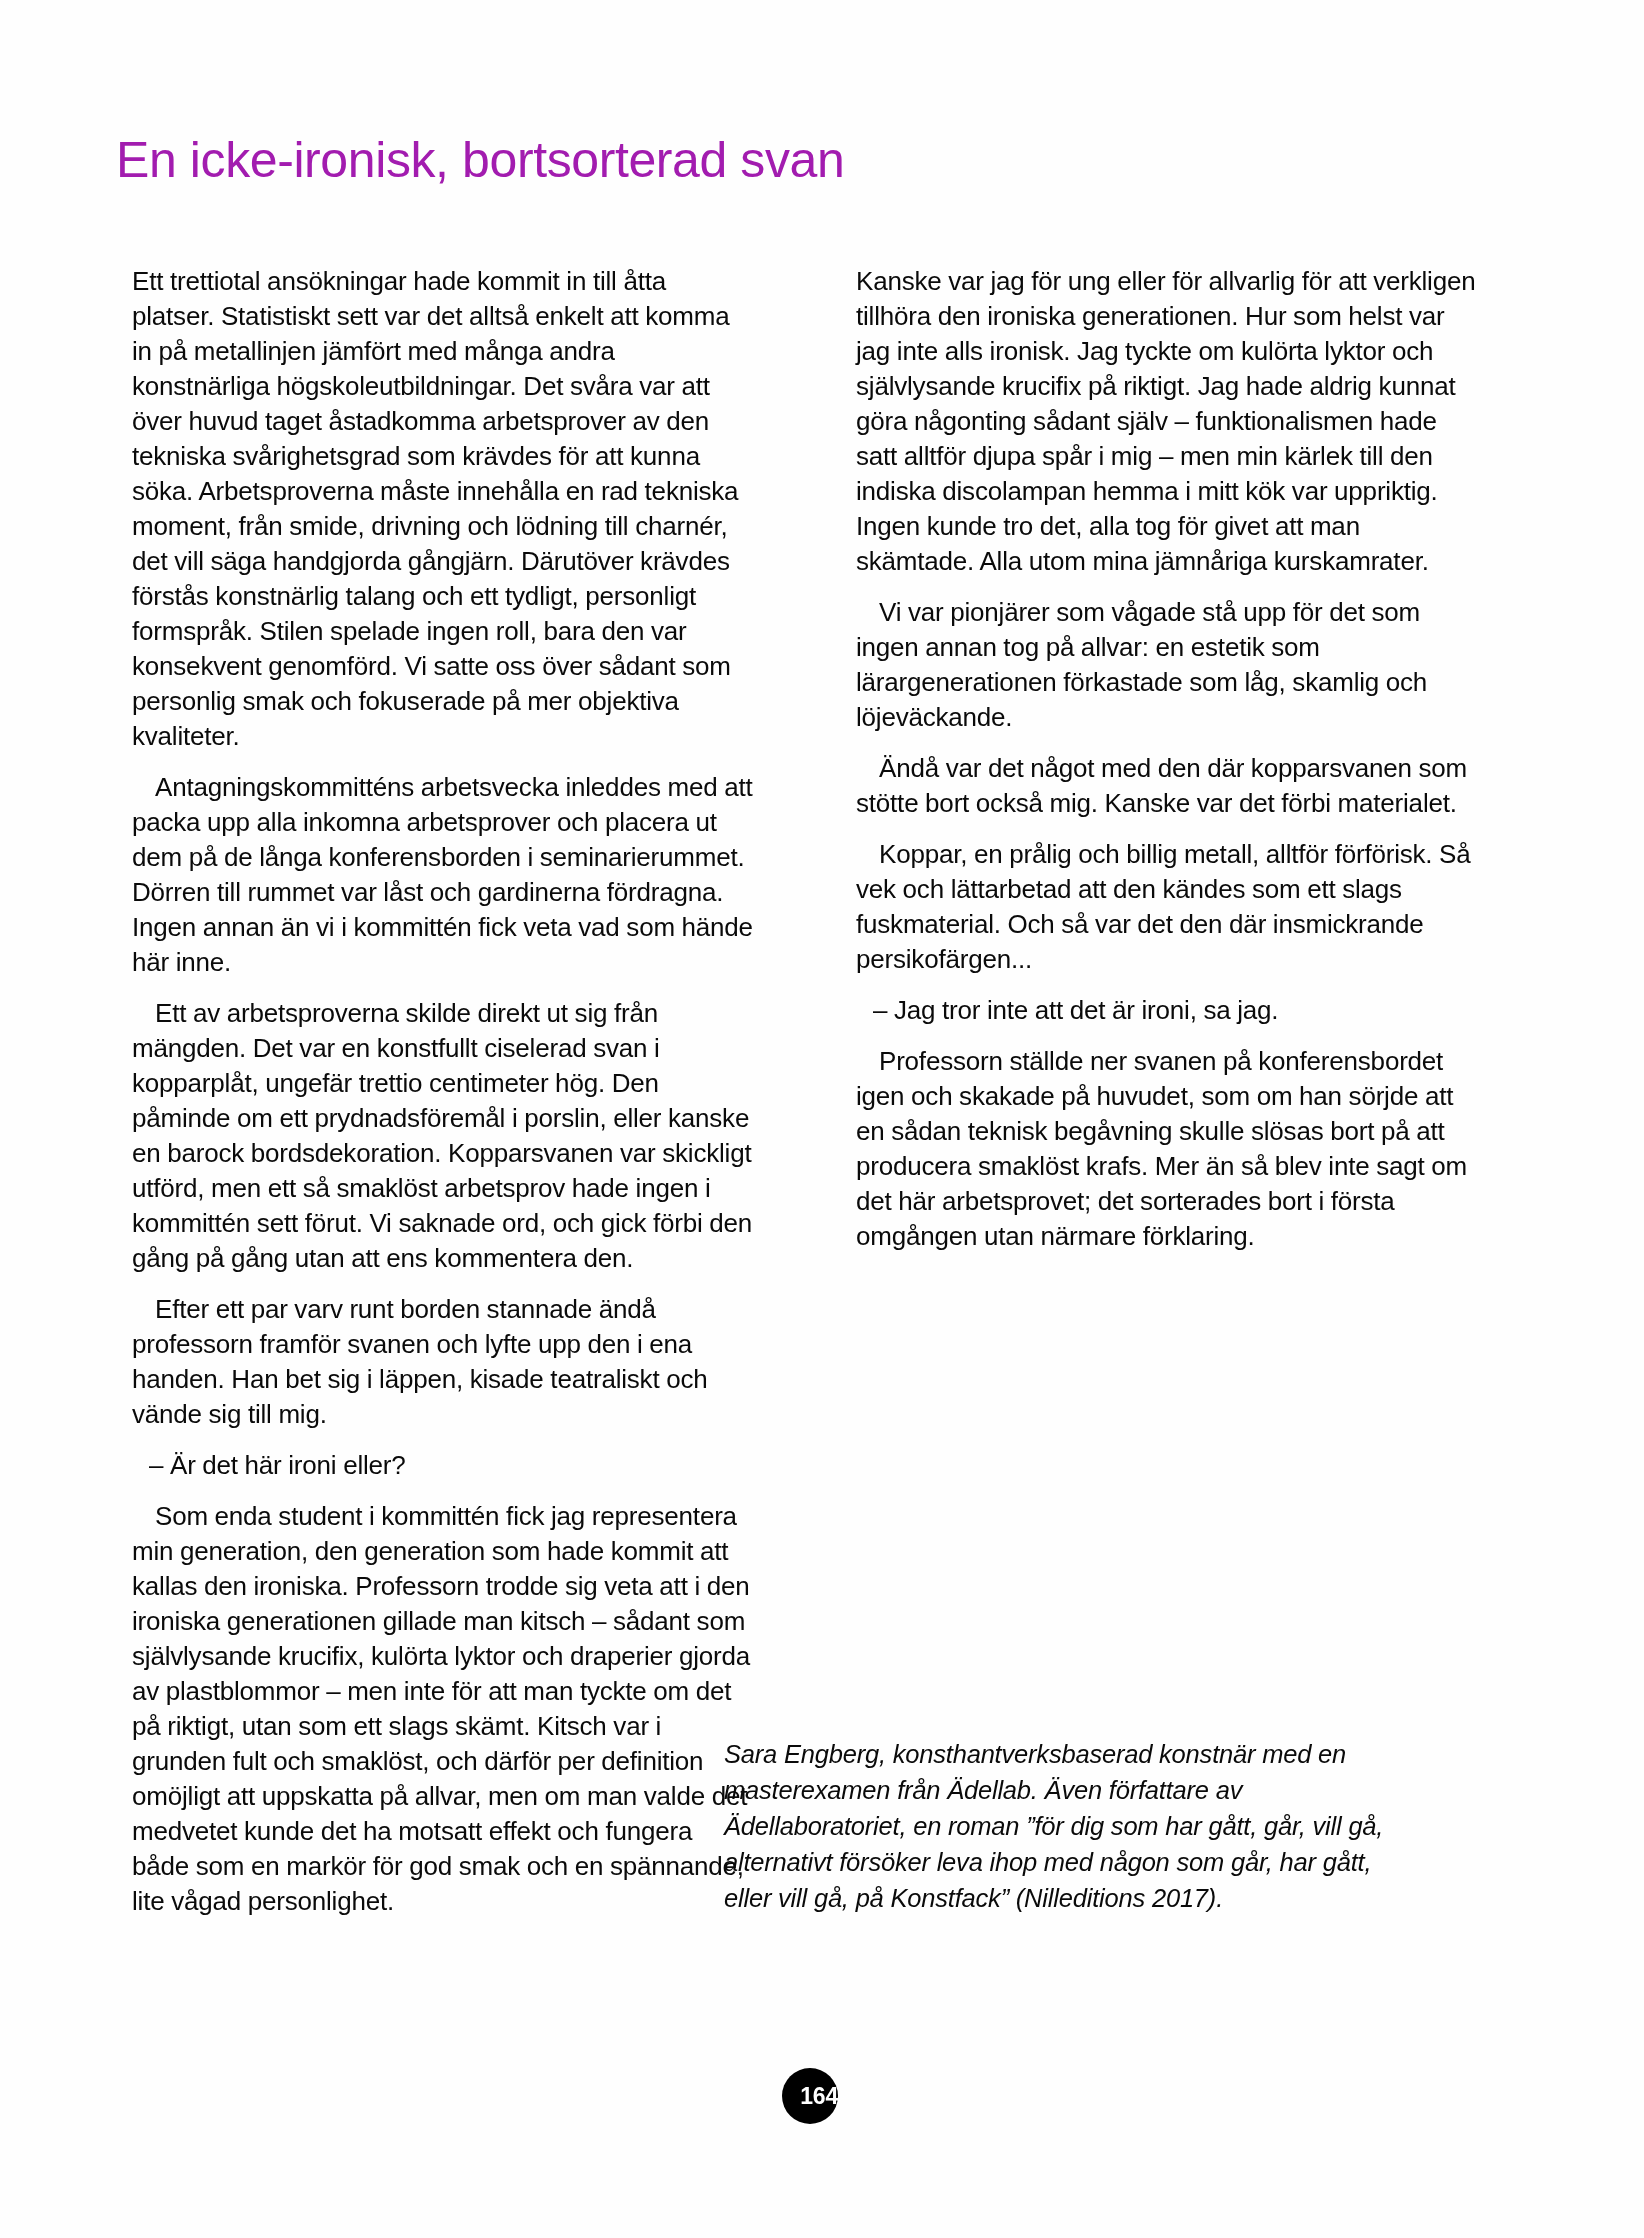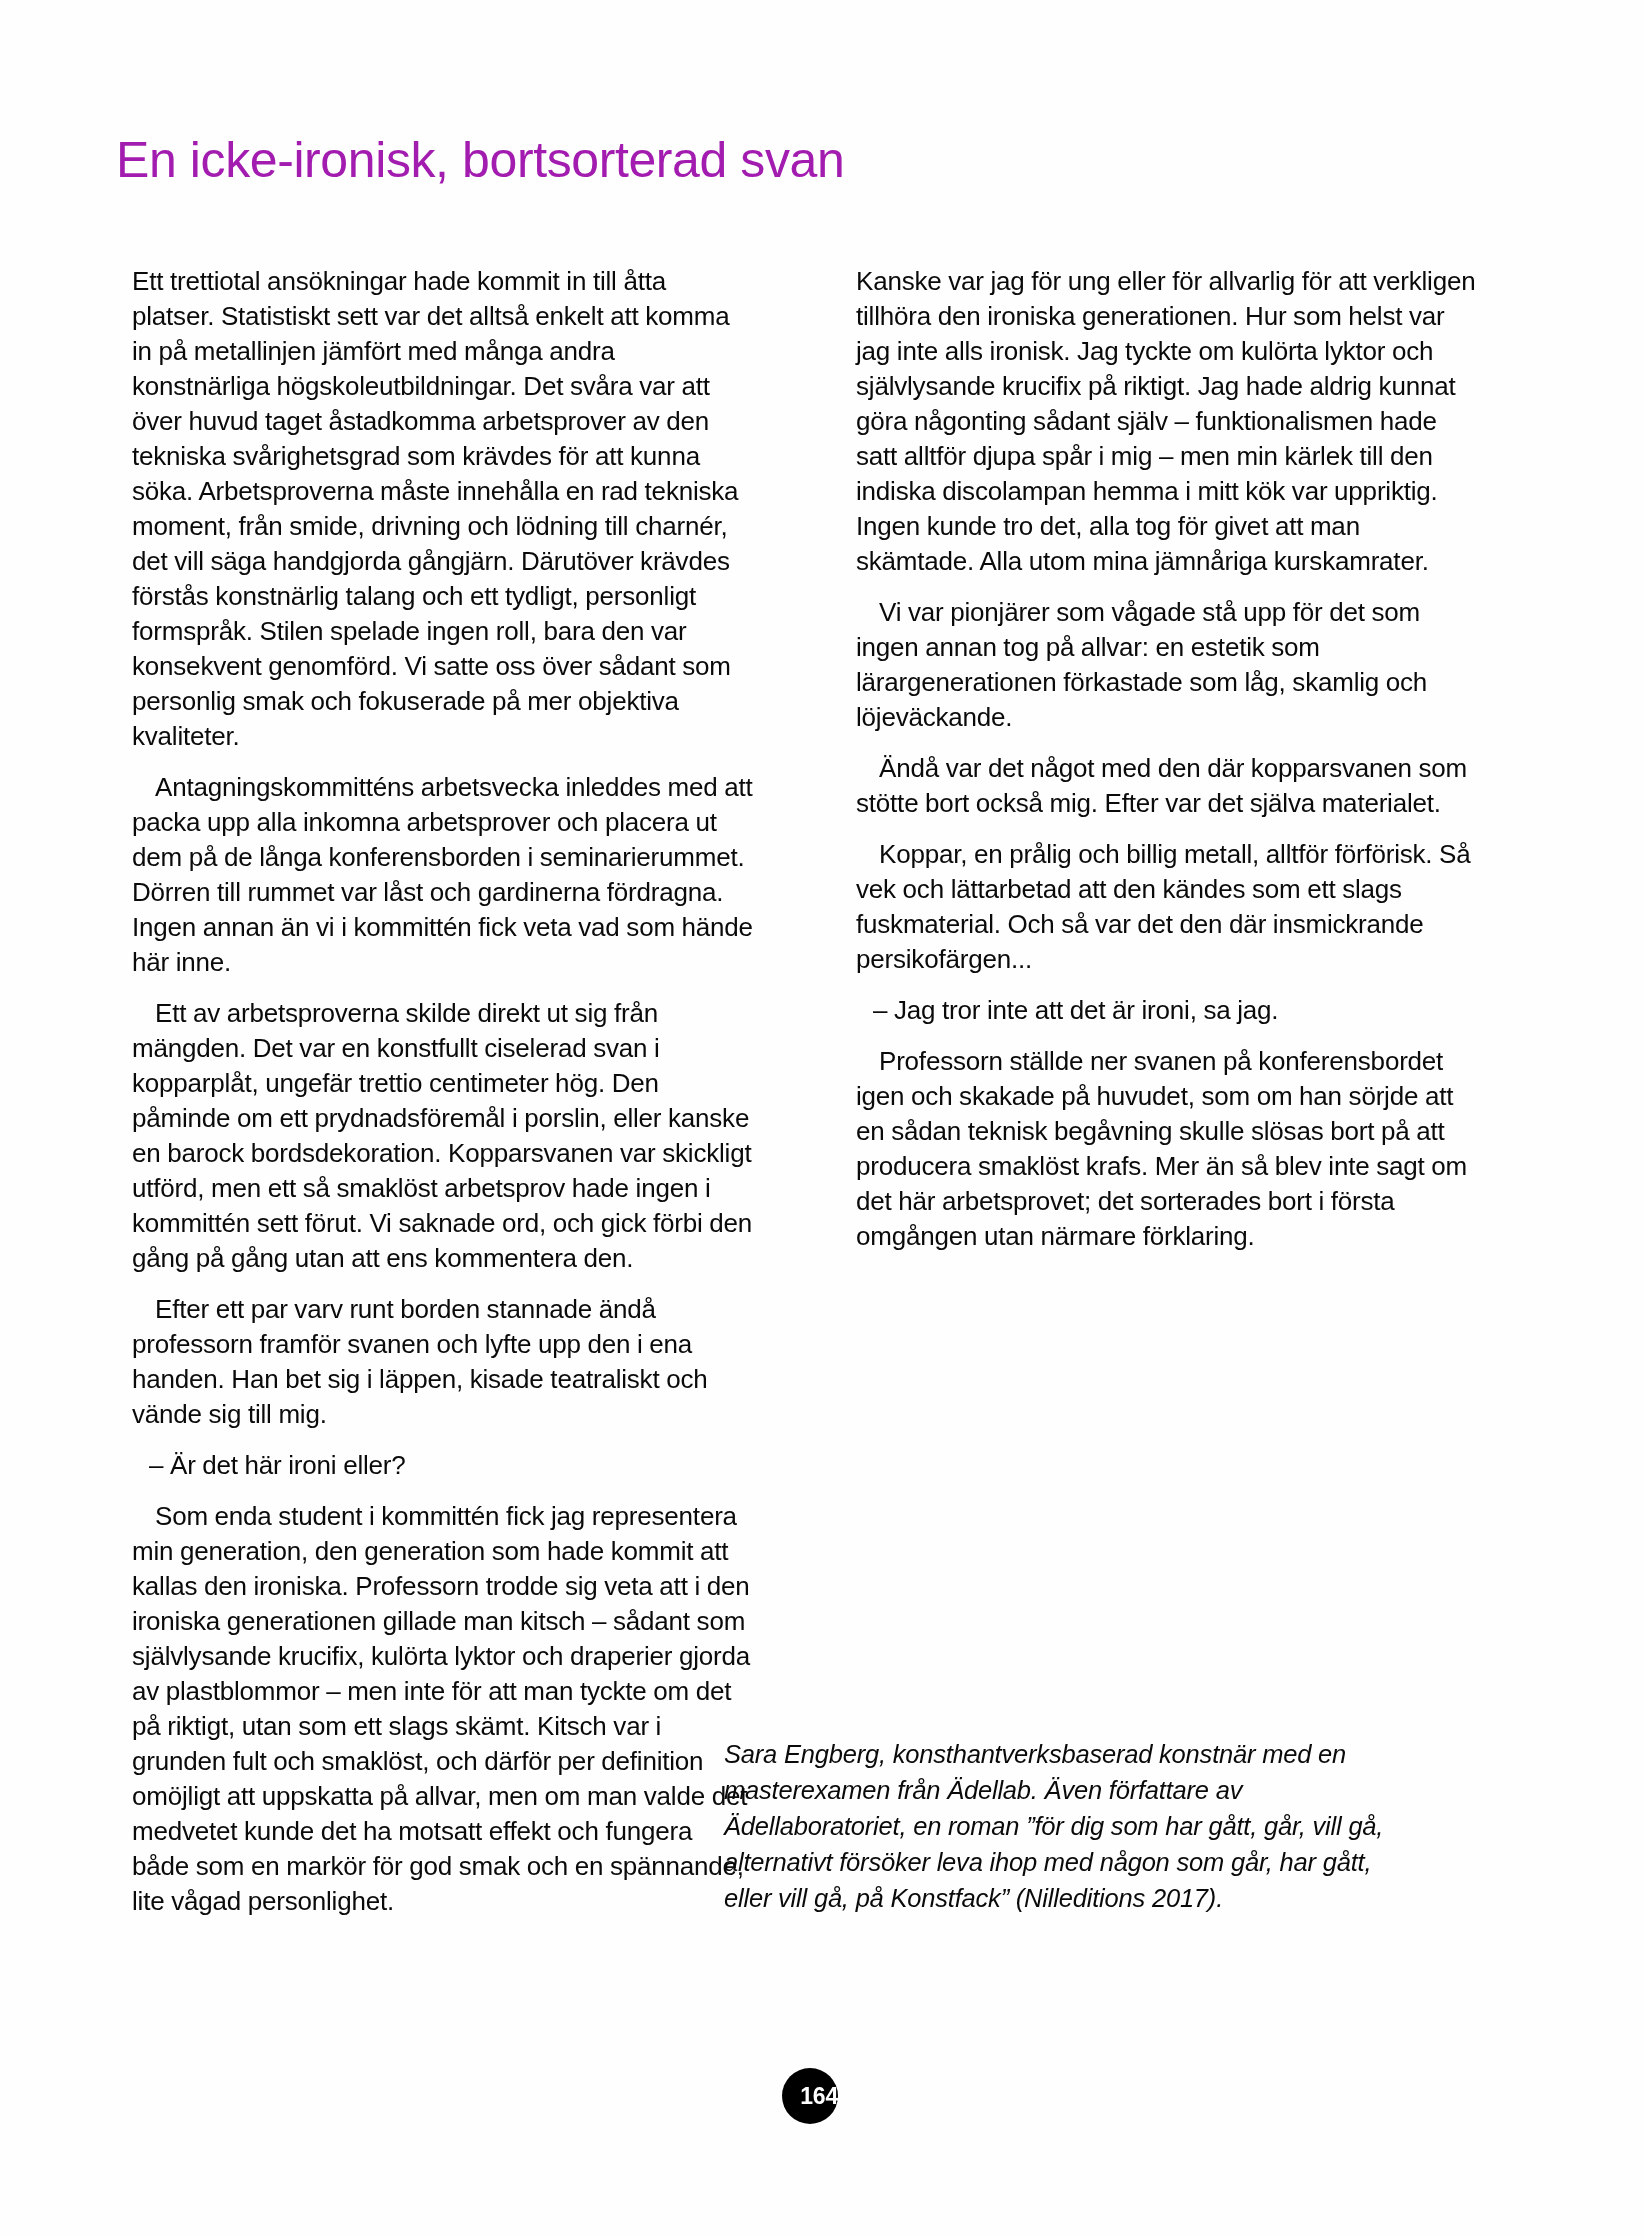--- a/index.html
+++ b/index.html
@@ -116,21 +116,21 @@
       <p>Antagningskommitténs arbetsvecka inleddes med att packa upp alla inkomna arbetsprover och placera ut dem på de långa konferensborden i seminarierummet. Dörren till rummet var låst och gardinerna fördragna. Ingen annan än vi i kommittén fick veta vad som hände här inne.</p>
       <p>Ett av arbetsproverna skilde direkt ut sig från mängden. Det var en konstfullt ciselerad svan i kopparplåt, ungefär trettio centimeter hög. Den påminde om ett prydnadsföremål i porslin, eller kanske en barock bordsdekoration. Kopparsvanen var skickligt utförd, men ett så smaklöst arbetsprov hade ingen i kommittén sett förut. Vi saknade ord, och gick förbi den gång på gång utan att ens kommentera den.</p>
       <p>Efter ett par varv runt borden stannade ändå professorn framför svanen och lyfte upp den i ena handen. Han bet sig i läppen, kisade teatraliskt och vände sig till mig.</p>
       <p class="dash-line">– Är det här ironi eller?</p>
       <p>Som enda student i kommittén fick jag representera min generation, den generation som hade kommit att kallas den ironiska. Professorn trodde sig veta att i den ironiska generationen gillade man kitsch – sådant som självlysande krucifix, kulörta lyktor och draperier gjorda av plastblommor – men inte för att man tyckte om det på riktigt, utan som ett slags skämt. Kitsch var i grunden fult och smaklöst, och därför per definition omöjligt att uppskatta på allvar, men om man valde det medvetet kunde det ha motsatt effekt och fungera både som en markör för god smak och en spännande, lite vågad personlighet.</p>
     </div>
 
     <div class="col col-right body-text">
       <p class="no-indent">Kanske var jag för ung eller för allvarlig för att verkligen tillhöra den ironiska generationen. Hur som helst var jag inte alls ironisk. Jag tyckte om kulörta lyktor och självlysande krucifix på riktigt. Jag hade aldrig kunnat göra någonting sådant själv – funktionalismen hade satt alltför djupa spår i mig – men min kärlek till den indiska discolampan hemma i mitt kök var uppriktig. Ingen kunde tro det, alla tog för givet att man skämtade. Alla utom mina jämnåriga kurskamrater.</p>
       <p>Vi var pionjärer som vågade stå upp för det som ingen annan tog på allvar: en estetik som lärargenerationen förkastade som låg, skamlig och löjeväckande.</p>
-      <p>Ändå var det något med den där kopparsvanen som stötte bort också mig. Efter var det själva materialet.</p>
+      <p>Ändå var det något med den där kopparsvanen som stötte bort också mig. Kanske var det förbi materialet.</p>
       <p>Koppar, en prålig och billig metall, alltför förförisk. Så vek och lättarbetad att den kändes som ett slags fuskmaterial. Och så var det den där insmickrande persikofärgen...</p>
       <p class="dash-line">– Jag tror inte att det är ironi, sa jag.</p>
       <p>Professorn ställde ner svanen på konferensbordet igen och skakade på huvudet, som om han sörjde att en sådan teknisk begåvning skulle slösas bort på att producera smaklöst krafs. Mer än så blev inte sagt om det här arbetsprovet; det sorterades bort i första omgången utan närmare förklaring.</p>
     </div>
 
   </div>
 
   <div class="author-bio">
     <p>Sara Engberg, konsthantverksbaserad konstnär med en masterexamen från Ädellab. Även författare av Ädellaboratoriet, en roman ”för dig som har gått, går, vill gå, alternativt försöker leva ihop med någon som går, har gått, eller vill gå, på Konstfack” (Nilleditions 2017).</p>
   </div>

